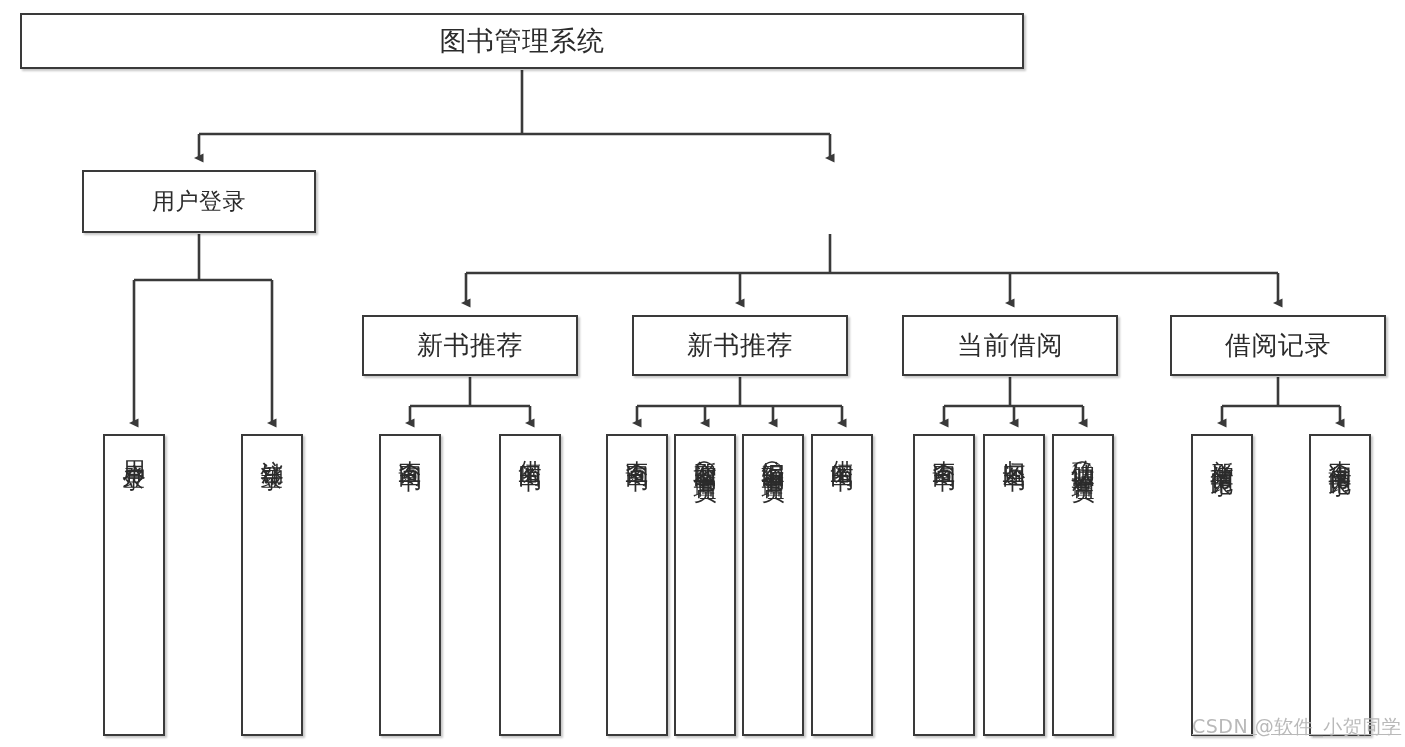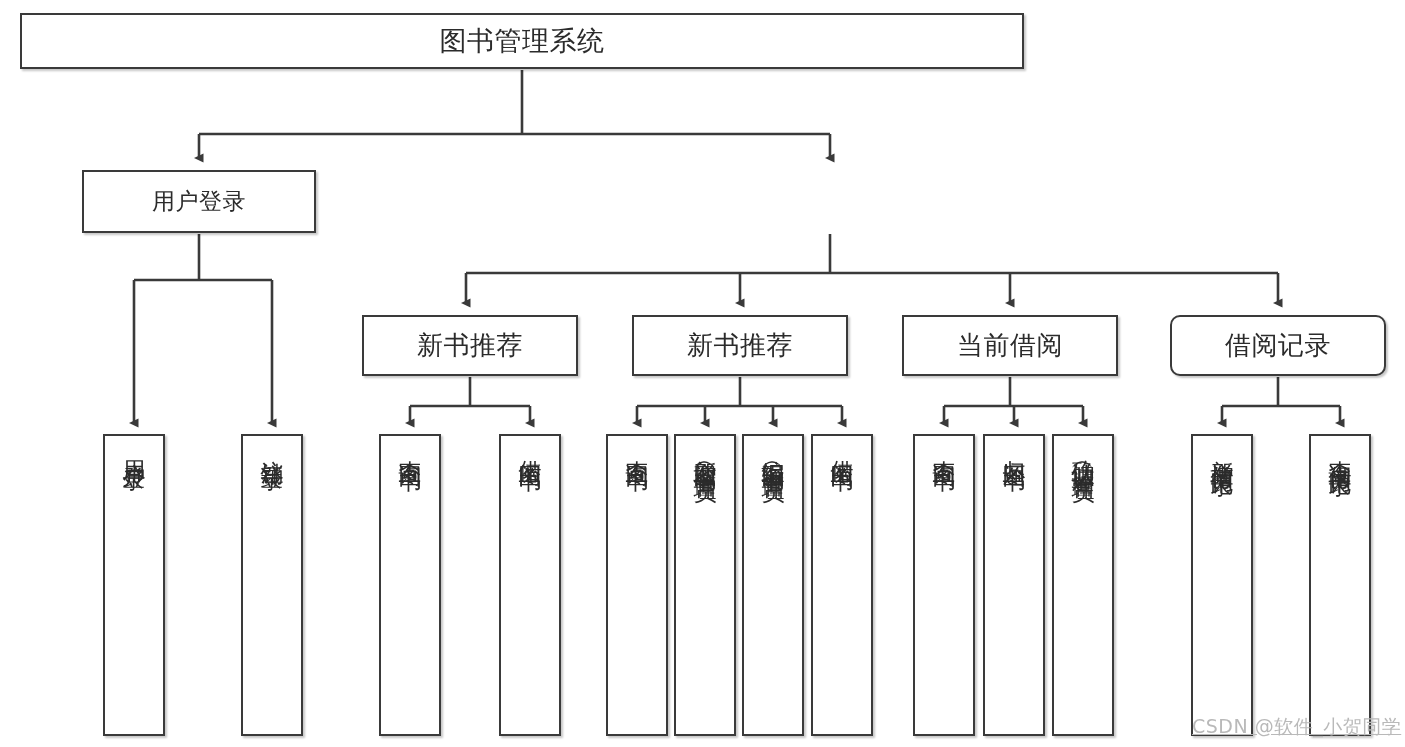--- a/index.html
+++ b/index.html
@@ -130,21 +130,21 @@
 
   <div class="node lvl3" style="left:362px; top:315px; width:216px; height:61px;">
     <span class="label">新书推荐</span>
   </div>
   <div class="node lvl3" style="left:632px; top:315px; width:216px; height:61px;">
     <span class="label">新书推荐</span>
   </div>
   <div class="node lvl3" style="left:902px; top:315px; width:216px; height:61px;text-align:right;">
     <span class="label">当前借阅</span>
   </div>
-  <div class="node lvl3" style="left:1170px; top:315px; width:216px; height:61px;border-radius:10px;">
+  <div class="node lvl3" style="left:1170px; top:315px; width:216px; height:61px;">
     <span class="label">借阅记录</span>
   </div>
 
   <div class="node leaf" style="left:103px; top:434px; width:62px; height:302px;">
     <span class="label">用户登录</span>
   </div>
   <div class="node leaf" style="left:241px; top:434px; width:62px; height:302px;">
     <span class="label">注销登录</span>
   </div>
 

